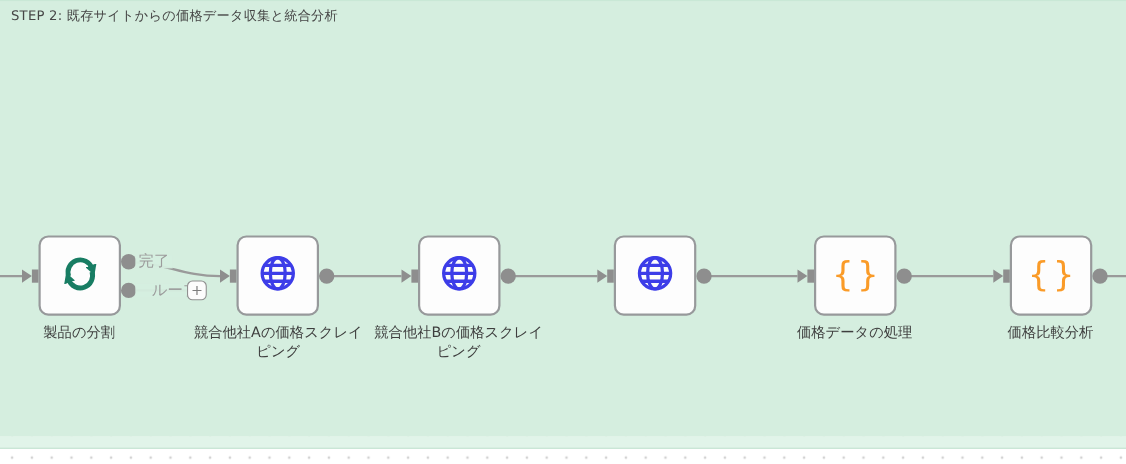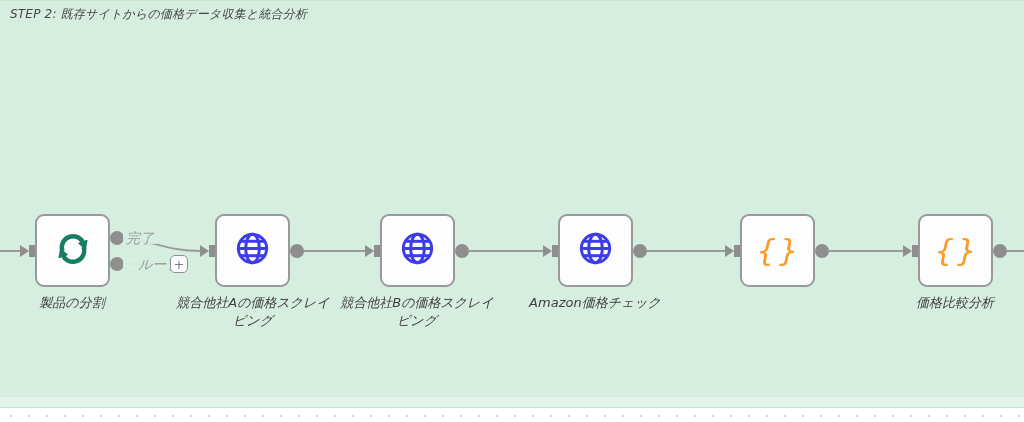--- a/index.html
+++ b/index.html
@@ -4,21 +4,20 @@
 <style>
   * { margin:0; padding:0; box-sizing:border-box; }
   html,body { font-family:"DejaVu Sans","Liberation Sans",sans-serif; }
 
   .canvas {
     position:relative; width:1024px; height:422px; overflow:hidden;
     background-color:#ffffff;
     background-image:radial-gradient(circle, #d2d2d2 1.1px, transparent 1.5px);
     background-size:18px 18px;
     background-position:2px -7px;
-    font-style:italic;
   }
 
   
   .sticky { position:absolute; left:0; top:8; width:1024px; height:408px; z-index:0; }
   .sticky-main {
     position:absolute; left:0; top:0; width:100%; height:397px;
     background:#d5eedf; border-top:1px solid #c9e8d6;
   }
   .sticky-light {
     position:absolute; left:0; top:397px; width:100%; height:11px;
@@ -167,24 +166,24 @@
     <span>
       <svg width="37" height="37" viewBox="0 0 36 36" fill="none" stroke="#3d3de8" stroke-width="2.9">
         <circle cx="18" cy="18" r="13.8"></circle>
         <ellipse cx="18" cy="18" rx="6.6" ry="13.8"></ellipse>
         <line x1="4.2" y1="18" x2="31.8" y2="18"></line>
         <line x1="6.1" y1="11" x2="29.9" y2="11"></line>
         <line x1="6.1" y1="25" x2="29.9" y2="25"></line>
       </svg>
     </span>
   </div>
-  <div class="node-label" style="left:495px">Amazon価格チェック</div>
 
   <div class="node" style="left:740px">
     <span class="code-glyph">{}</span>
   </div>
+  <div class="node-label" style="left:677px">価格データの処理</div>
 
   <div class="node" style="left:918px">
     <span class="code-glyph">{}</span>
   </div>
   <div class="node-label" style="left:855px">価格比較分析</div>
 
 </div>
 
 </body></html>

